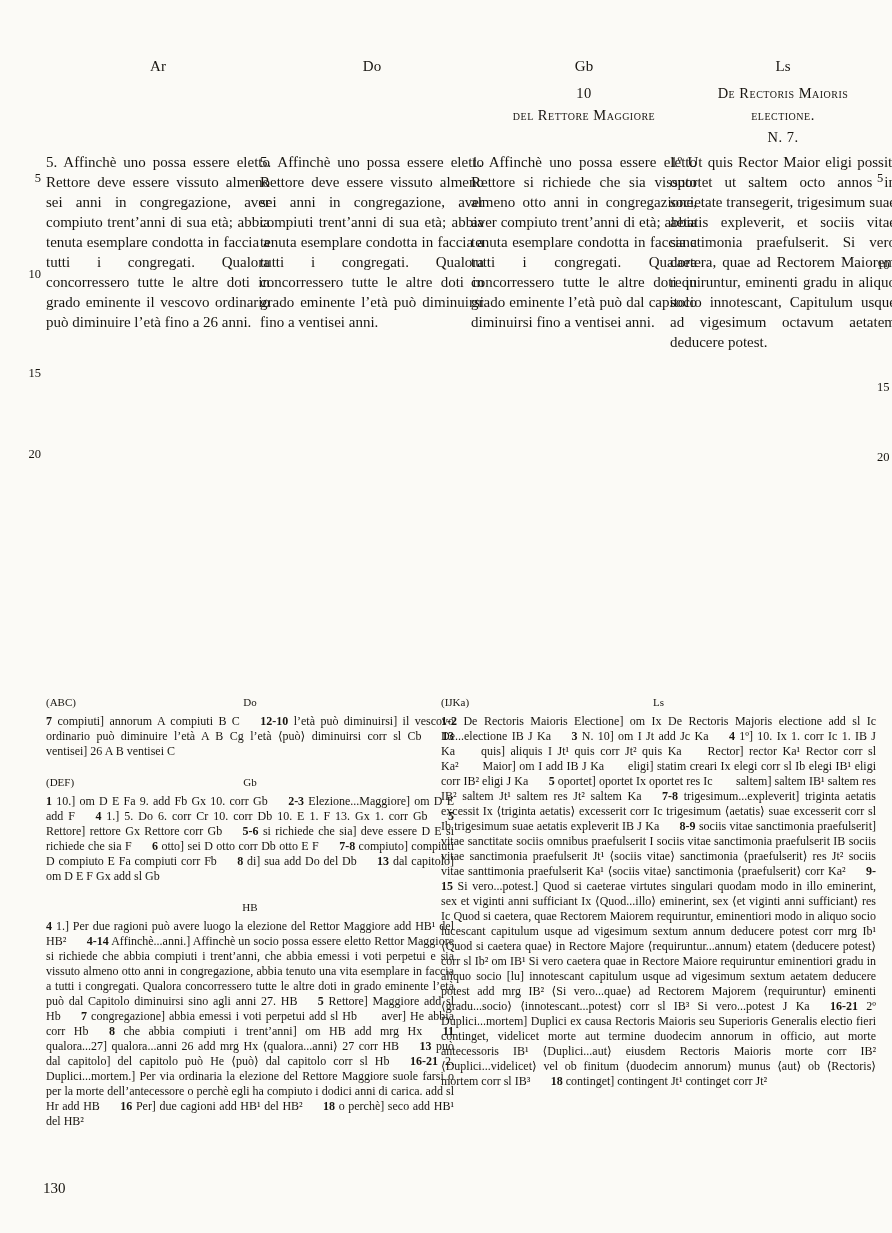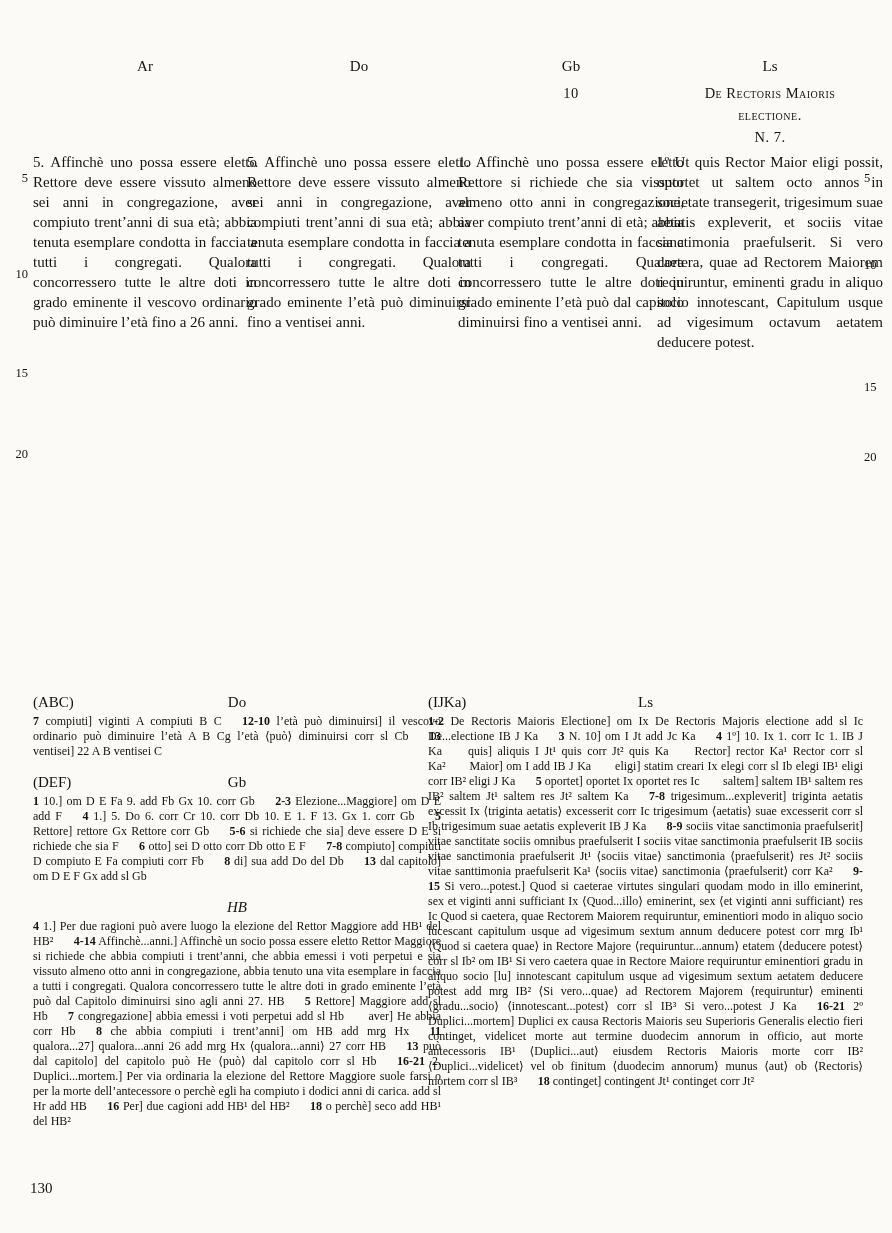--- a/index.html
+++ b/index.html
@@ -2,21 +2,21 @@
 <html><head>
 <meta charset="utf-8">
 <style>
   html,body{margin:0;padding:0;}
   body{
     width:892px;height:1233px;
     background:#fbfaf6;color:#17140f;
     font-family:"Liberation Serif","DejaVu Serif",serif;
     position:relative;overflow:hidden;
   }
-  .page{position:absolute;inset:0;}
+  .page{position:absolute;inset:0;margin-left:13px;}
 
   
   .col{position:absolute;top:58px;text-align:justify;font-size:15px;line-height:20px;}
   .col-1{left:33px;width:224px;}
   .col-2{left:247px;width:224px;}
   .col-3{left:458px;width:226px;}
   .col-4{left:657px;width:226px;}
   .col-sig{text-align:center;font-size:15px;line-height:16px;height:16px;margin-bottom:8px;text-align-last:center;}
   .col-heading{height:70px;text-align:center;text-align-last:center;font-variant:small-caps;letter-spacing:.5px;font-size:14.5px;line-height:22px;}
   .col-body .para{margin:0;}
@@ -25,23 +25,23 @@
   
   .lnum{position:absolute;font-size:12.5px;line-height:14px;}
   .lnum.left{left:6px;width:22px;text-align:right;}
   .lnum.right{left:864px;width:22px;text-align:left;}
 
   
   .apparatus{position:absolute;font-size:12px;line-height:15px;text-align:justify;}
   #app-left{left:33px;top:695px;width:408px;}
   #app-right{left:428px;top:695px;width:435px;}
   .app-section + .app-section{margin-top:16px;}
-  .app-head{position:relative;text-align:left;text-align-last:center;height:17px;margin-bottom:2px;font-size:15px;}
+  .app-head{position:relative;text-align:left;text-align-last:center;height:17px;margin-bottom:2px;font-size:11px;}
   .app-wit{position:absolute;left:0;top:0;}
-  .app-section.hb .app-sig{font-style:italic;}
+  .app-section.hb .app-sig{}
   .entry{margin-right:1.7em;}
   .entry:last-child{margin-right:0;}
   .en{font-weight:bold;}
 
   .page-number{position:absolute;left:30px;top:1180px;font-size:15px;}
 </style>
 </head>
 <body>
 
 <div class="page">
@@ -66,20 +66,21 @@
 
     <p class="para">5. Affinchè uno possa essere eletto Rettore deve essere vissuto almeno sei anni in congregazione, aver compiuti trent’anni di sua età; abbia tenuta esemplare condotta in faccia a tutti i congregati. Qualora concorressero tutte le altre doti in grado eminente l’età può diminuirsi fino a ventisei anni.</p>
       </div>
   </section>
 
   <section class="col col-3">
     <div class="col-sig">Gb</div>
     <div class="col-heading">
 
     <div class="hl">10</div>
+        <div class="hl">del Rettore Maggiore</div>
       </div>
     <div class="col-body">
 
     <p class="para">1. Affinchè uno possa essere eletto Rettore si richiede che sia vissuto almeno otto anni in congregazione, aver compiuto trent’anni di età; abbia tenuta esemplare condotta in faccia a tutti i congregati. Qualora concorressero tutte le altre doti in grado eminente l’età può dal capitolo diminuirsi fino a ventisei anni.</p>
       </div>
   </section>
 
   <section class="col col-4">
     <div class="col-sig">Ls</div>
     <div class="col-heading">
@@ -105,21 +106,21 @@
 
   <div class="apparatus" id="app-left">
 
     <section class="app-section">
       <div class="app-head">
         <span class="app-wit">(ABC)</span>
         <span class="app-sig">Do</span>
       </div>
       <div class="app-body">
         
-      <span class="entry"><b class="en">7</b> <span class="et">compiuti] viginti A compiuti B C</span></span><span class="entry"><b class="en">12-10</b> <span class="et">l’età può diminuirsi] il vescovo ordinario può diminuire l’età A B Cg l’età ⟨può⟩ diminuirsi corr sl Cb</span></span><span class="entry"><b class="en">13</b> <span class="et">ventisei] 22 A B ventisei C</span></span></div>
+      <span class="entry"><b class="en">7</b> <span class="et">compiuti] annorum A compiuti B C</span></span><span class="entry"><b class="en">12-10</b> <span class="et">l’età può diminuirsi] il vescovo ordinario può diminuire l’età A B Cg l’età ⟨può⟩ diminuirsi corr sl Cb</span></span><span class="entry"><b class="en">13</b> <span class="et">ventisei] 26 A B ventisei C</span></span></div>
     </section>
 
     <section class="app-section">
       <div class="app-head">
         <span class="app-wit">(DEF)</span>
         <span class="app-sig">Gb</span>
       </div>
       <div class="app-body">
         
       <span class="entry"><b class="en">1</b> <span class="et">10.] om D E Fa 9. add Fb Gx 10. corr Gb</span></span><span class="entry"><b class="en">2-3</b> <span class="et">Elezione...Maggiore] om D E add F</span></span><span class="entry"><b class="en">4</b> <span class="et">1.] 5. Do 6. corr Cr 10. corr Db 10. E 1. F 13. Gx 1. corr Gb</span></span><span class="entry"><b class="en">5</b> <span class="et">Rettore] rettore Gx Rettore corr Gb</span></span><span class="entry"><b class="en">5-6</b> <span class="et">si richiede che sia] deve essere D E si richiede che sia F</span></span><span class="entry"><b class="en">6</b> <span class="et">otto] sei D otto corr Db otto E F</span></span><span class="entry"><b class="en">7-8</b> <span class="et">compiuto] compiuti D compiuto E Fa compiuti corr Fb</span></span><span class="entry"><b class="en">8</b> <span class="et">di] sua add Do del Db</span></span><span class="entry"><b class="en">13</b> <span class="et">dal capitolo] om D E F Gx add sl Gb</span></span></div>

